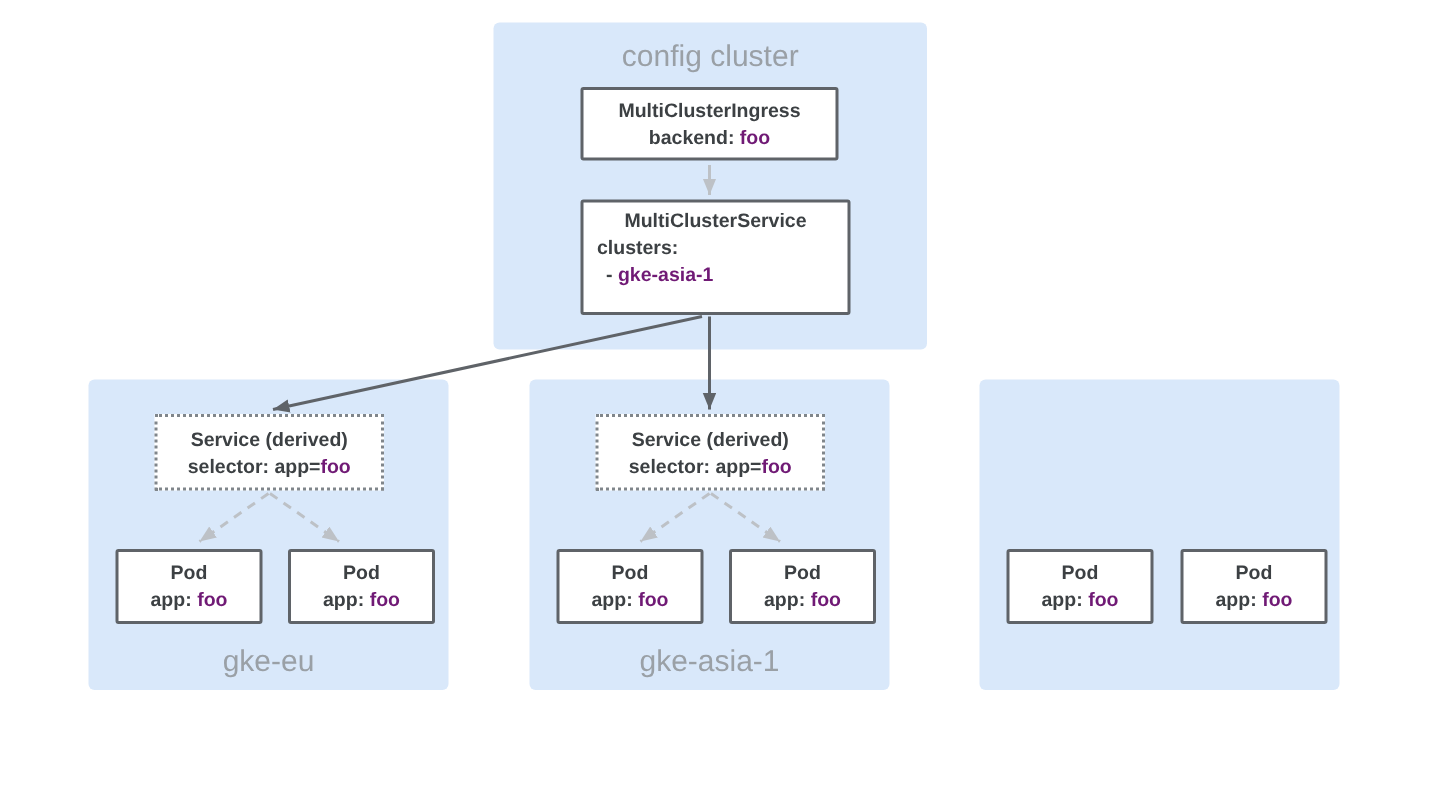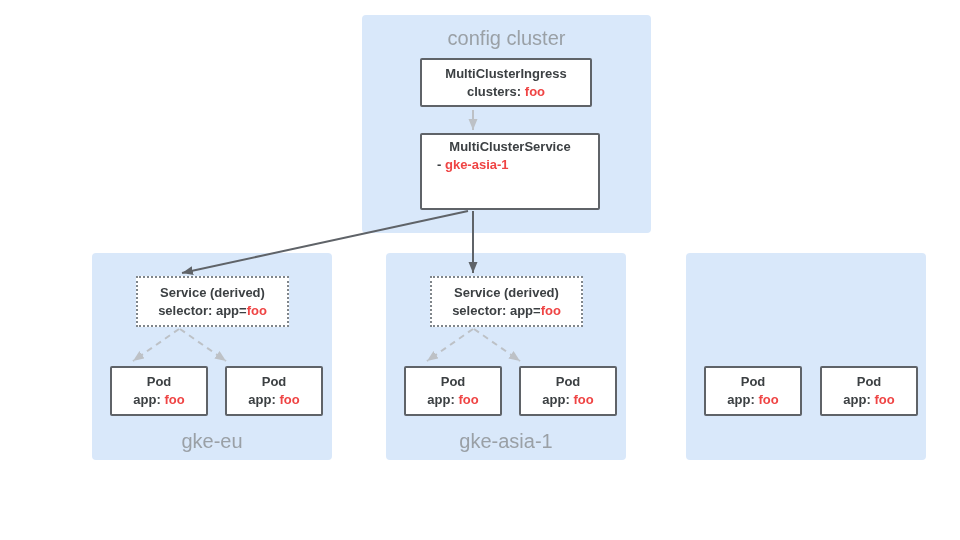--- a/index.html
+++ b/index.html
@@ -9,21 +9,20 @@
     font-family:"Liberation Sans", sans-serif;
     position:relative;
     overflow:hidden;
   }
   .stage { position:absolute; left:0; top:0; width:960px; height:540px; }
 
   .cluster {
     position:absolute;
     background:#d9e8fa;
     border-radius:4px;
-    margin-left:33px;
   }
   .cluster-title {
     position:absolute;
     left:0; width:100%;
     text-align:center;
     color:#9aa0a6;
     font-size:20px;
     line-height:22px;
   }
   .cluster-title.top { top:12px; }
@@ -49,46 +48,47 @@
     border-radius:0;
   }
   .box.left-align {
     align-items:stretch;
     justify-content:flex-start;
     padding:3px 0 0 9px;
     text-align:left;
   }
   .box.left-align .box-title { text-align:center; padding-right:9px; }
   .indent { padding-left:6px; }
-  .blue { color:#ef4444; }
+  .blue { color:#701a75; }
 
   svg.arrows {
     position:absolute; left:0; top:0;
     width:960px; height:540px;
     pointer-events:none;
   }
 </style>
 </head>
 <body>
 
 <div class="stage">
 
   <div class="cluster" style="left:329px; top:15px; width:289px; height:218px;">
     <div class="cluster-title top">config cluster</div>
 
     <div class="box" style="left:58px; top:43px; width:172px; height:49px;">
       <div>MultiClusterIngress</div>
       <div>
-        <span>clusters:</span>
+        <span>backend:</span>
         <span class="blue">foo</span>
       </div>
     </div>
 
     <div class="box left-align" style="left:58px; top:118px; width:180px; height:77px;">
       <div class="box-title">MultiClusterService</div>
+      <div>clusters:</div>
       <div class="indent">
         <span>-</span>
         <span class="blue">gke-asia-1</span>
       </div>
     </div>
   </div>
 
   <div class="cluster" style="left:59px; top:253px; width:240px; height:207px;">
     <div class="box dotted" style="left:44px; top:23px; width:153px; height:51px;">
       <div>Service (derived)</div>

